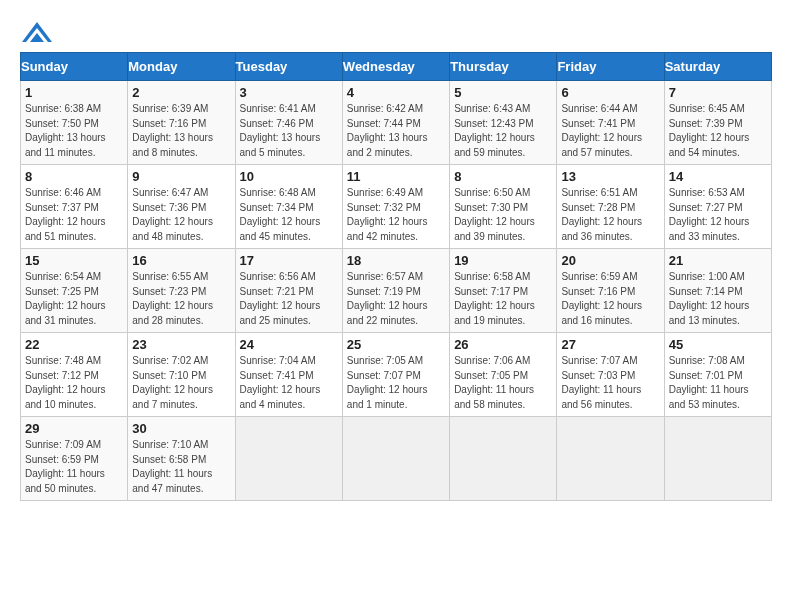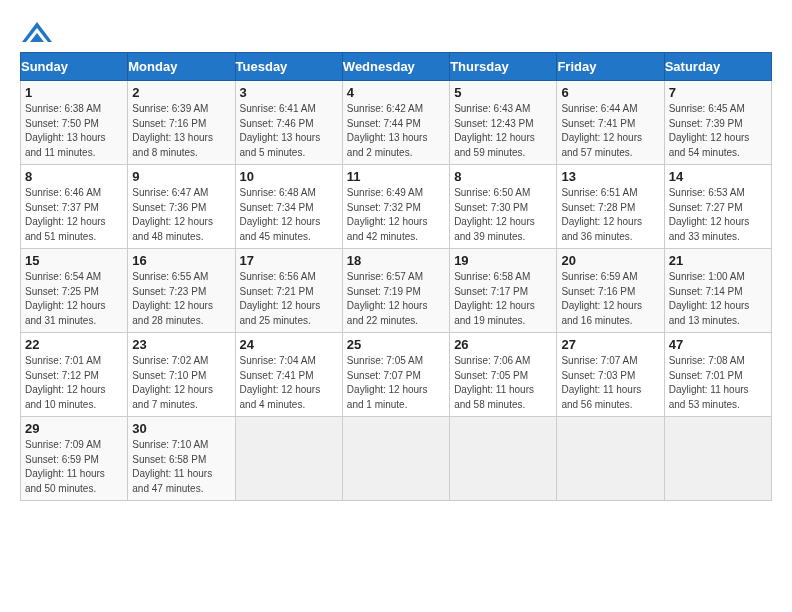--- a/index.html
+++ b/index.html
@@ -282,21 +282,21 @@
           <span>Sunrise: 1:00 AM</span><br>
           <span>Sunset: 7:14 PM</span><br>
           <span>Daylight: 12 hours and 13 minutes.</span>
         </div>
       </td>
       </tr>
       <tr>
         <td>
         <span class="day-num">22</span>
         <div class="day-info">
-          <span>Sunrise: 7:01 AM</span><br>
+          <span>Sunrise: 7:48 AM</span><br>
           <span>Sunset: 7:12 PM</span><br>
           <span>Daylight: 12 hours and 10 minutes.</span>
         </div>
       </td>
         <td>
         <span class="day-num">23</span>
         <div class="day-info">
           <span>Sunrise: 7:02 AM</span><br>
           <span>Sunset: 7:10 PM</span><br>
           <span>Daylight: 12 hours and 7 minutes.</span>
@@ -328,21 +328,21 @@
       </td>
         <td>
         <span class="day-num">27</span>
         <div class="day-info">
           <span>Sunrise: 7:07 AM</span><br>
           <span>Sunset: 7:03 PM</span><br>
           <span>Daylight: 11 hours and 56 minutes.</span>
         </div>
       </td>
         <td>
-        <span class="day-num">47</span>
+        <span class="day-num">45</span>
         <div class="day-info">
           <span>Sunrise: 7:08 AM</span><br>
           <span>Sunset: 7:01 PM</span><br>
           <span>Daylight: 11 hours and 53 minutes.</span>
         </div>
       </td>
       </tr>
       <tr>
         <td>
         <span class="day-num">29</span>

